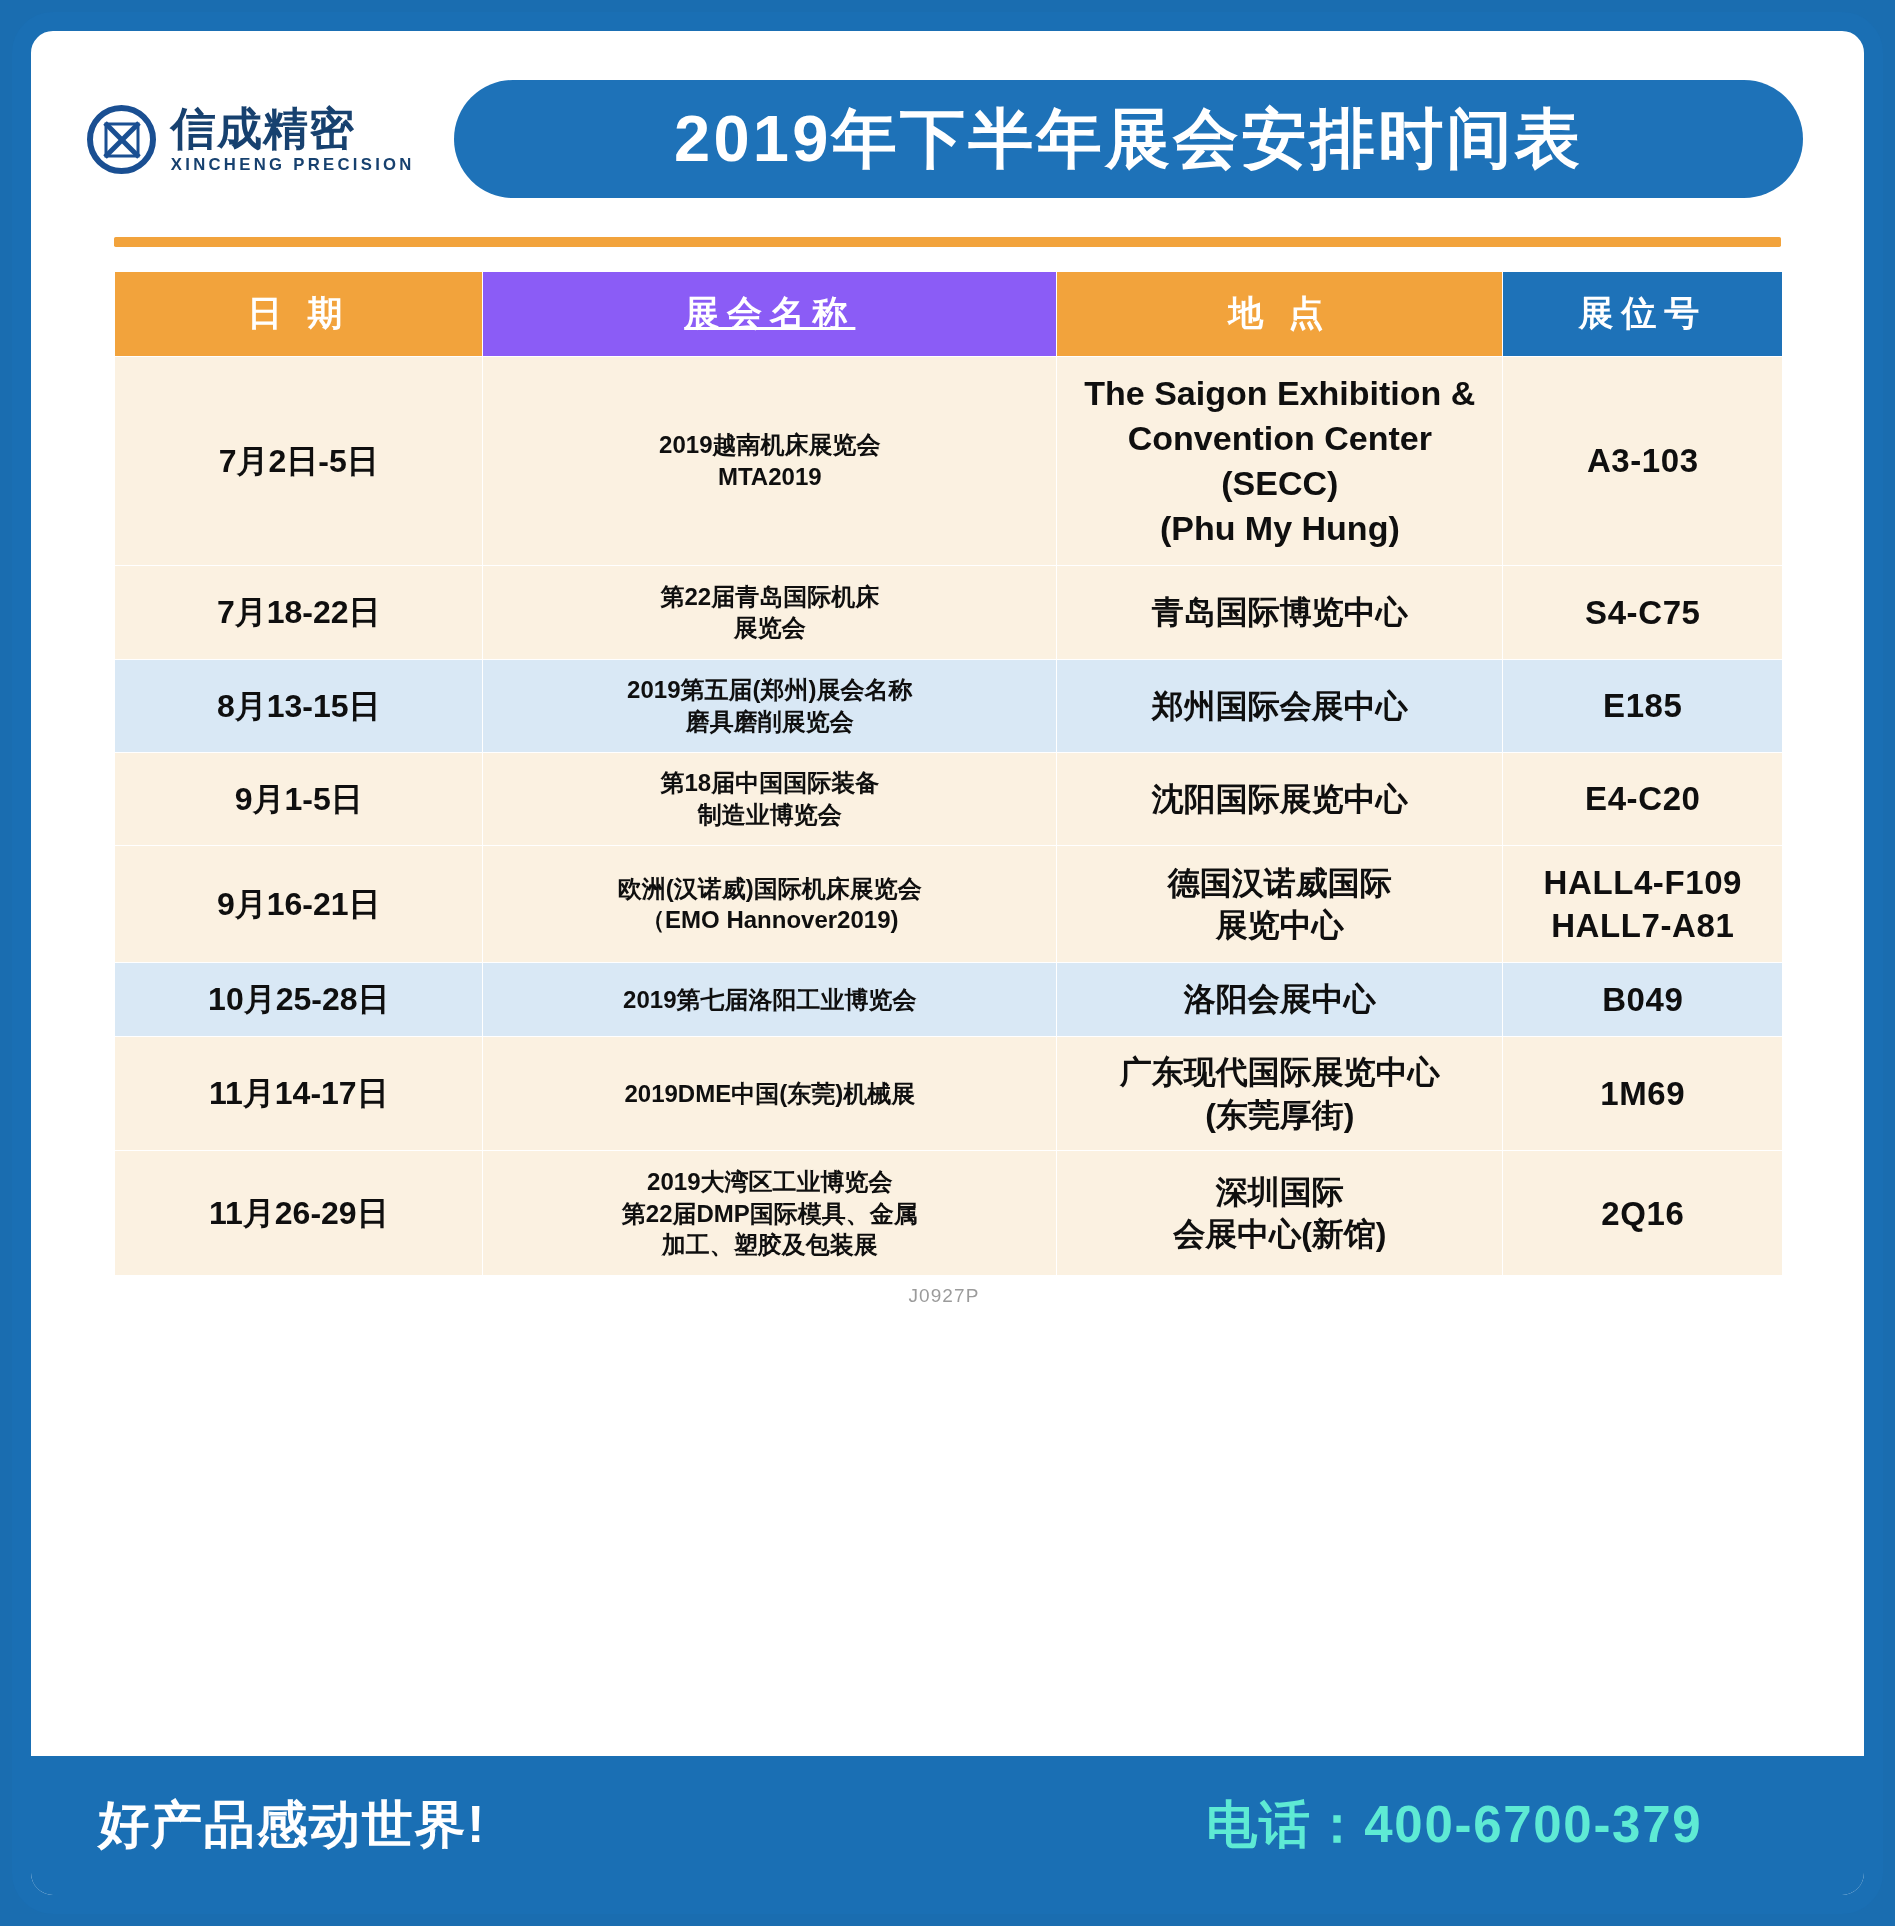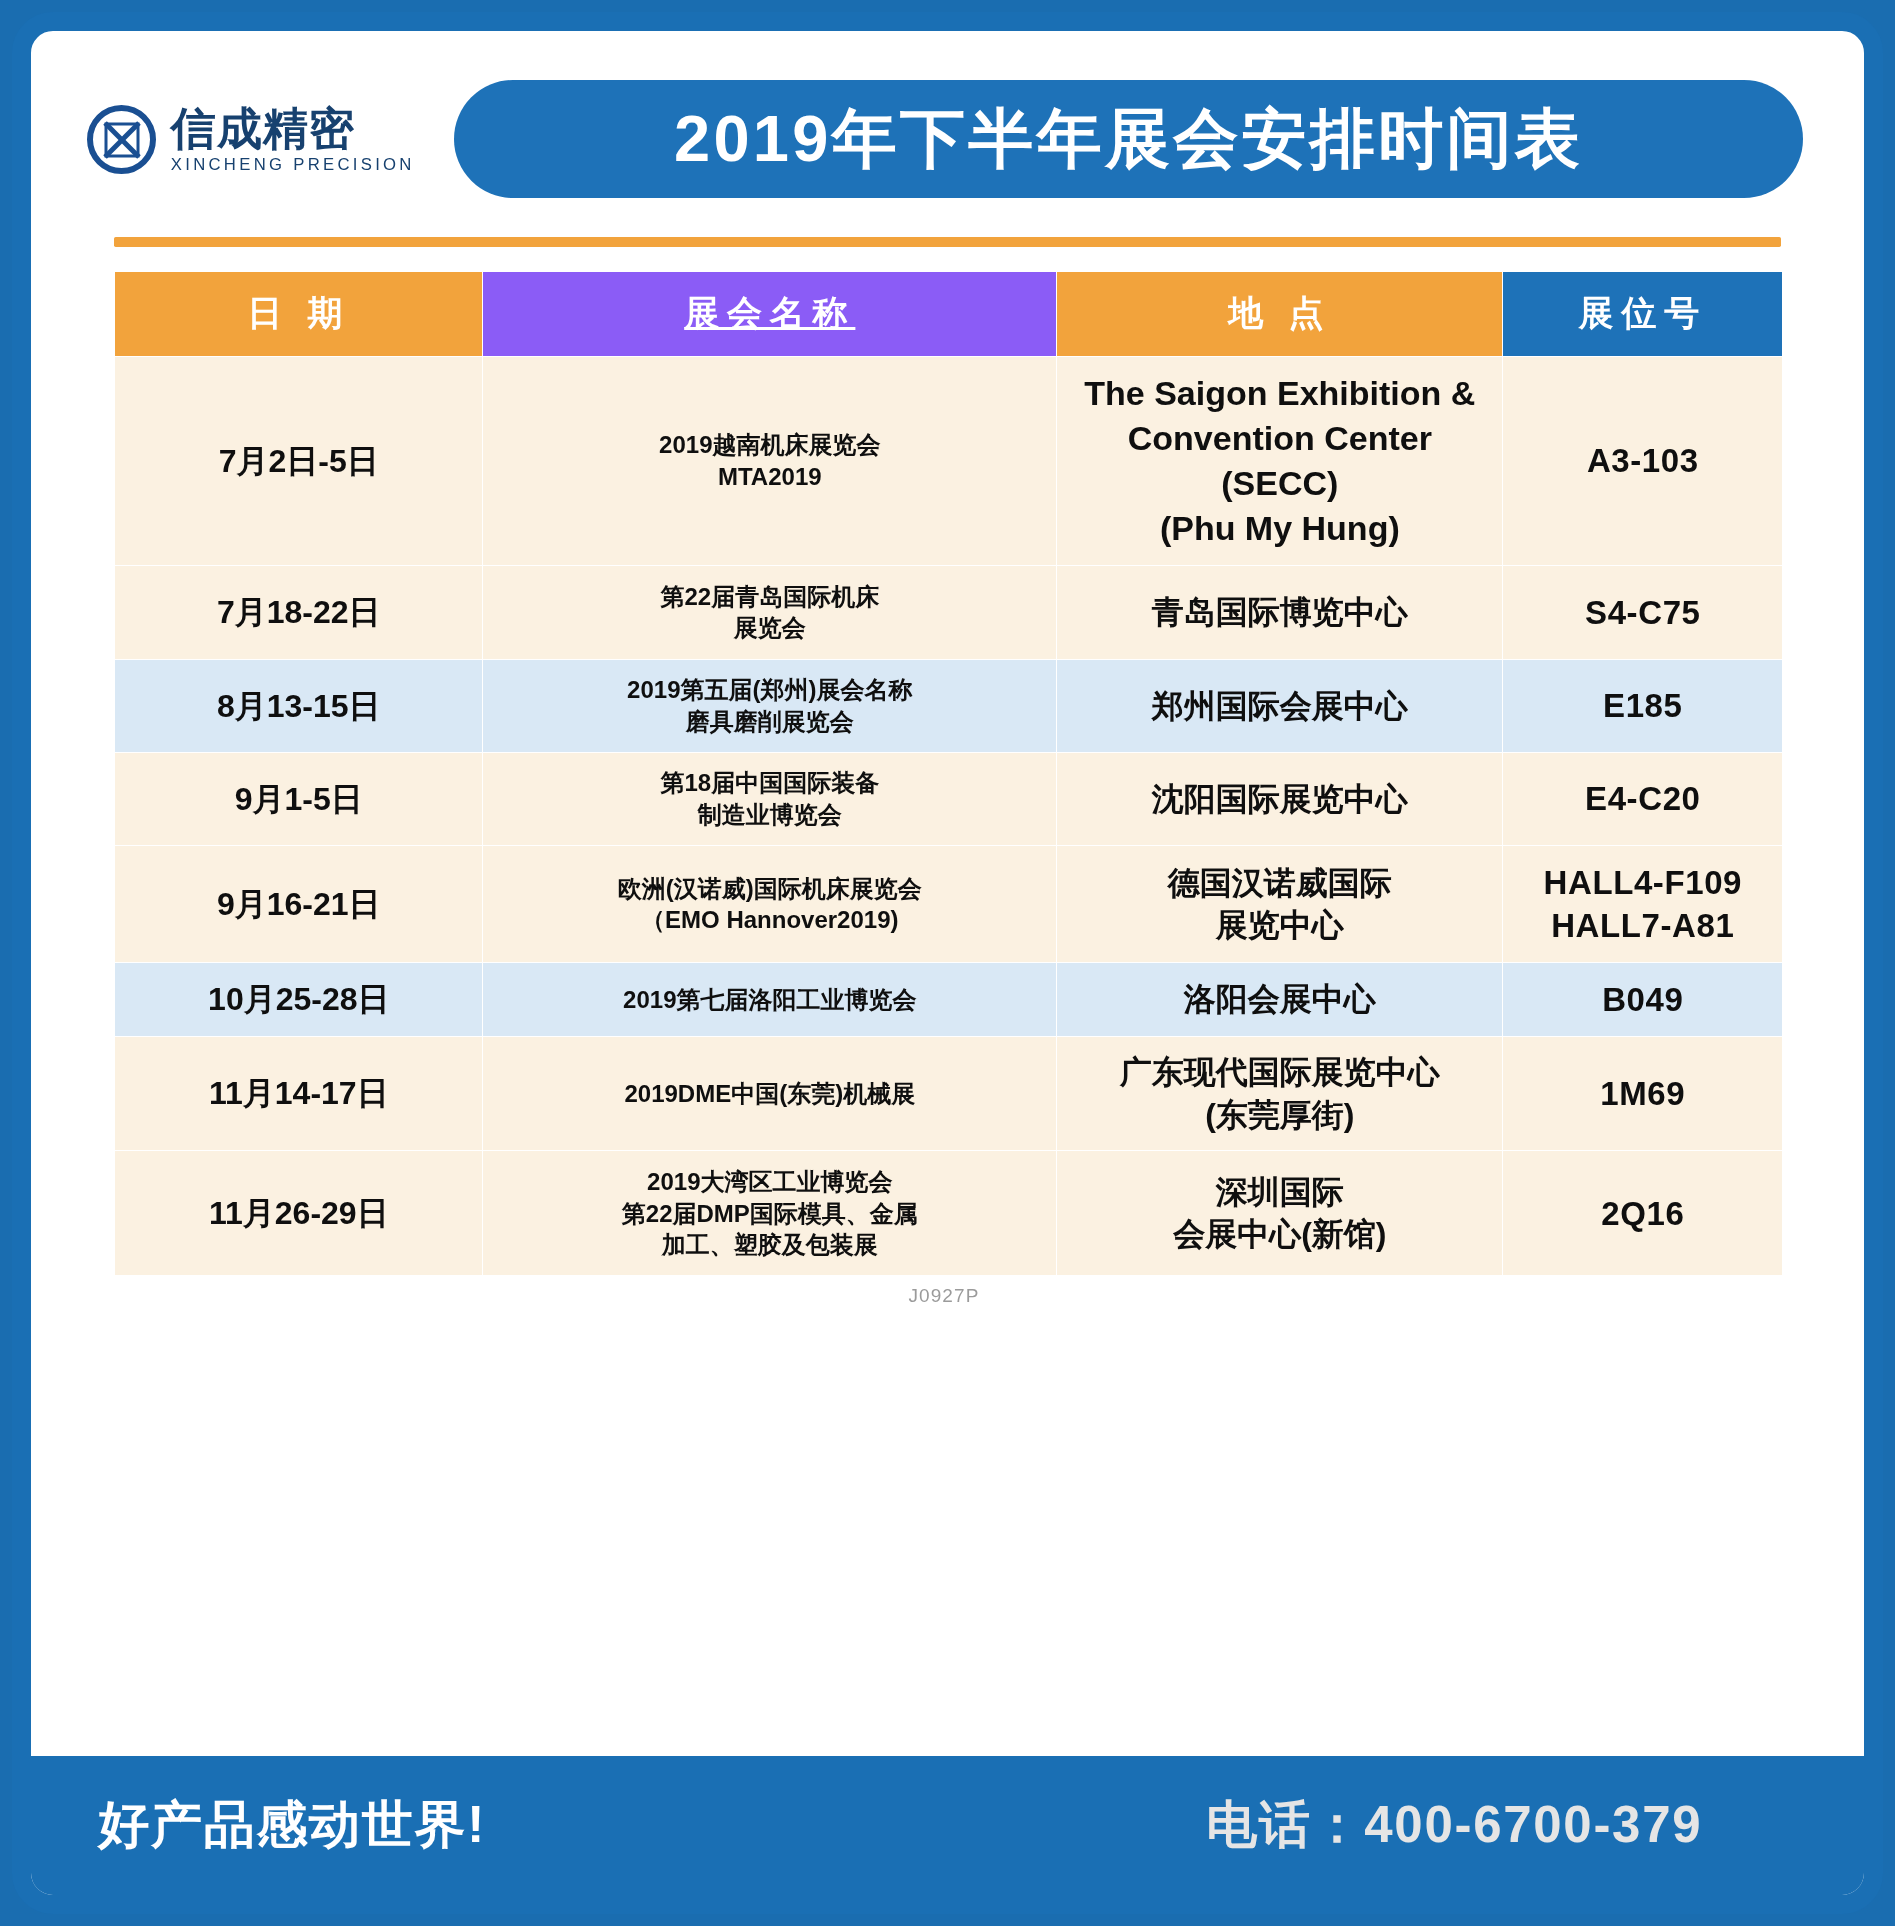--- a/index.html
+++ b/index.html
@@ -91,21 +91,21 @@
   .brand-cn {
     font-size: 45px;
     font-weight: bold;
     color: #17416f;
     letter-spacing: 1.1px;
     white-space: nowrap;
   }
   .brand-en {
     margin-top: 6.7px;
     font-size: 16.7px;
-    font-weight: normal;
+    font-weight: bold;
     color: #17416f;
     letter-spacing: 3.3px;
     white-space: nowrap;
   }
 
   .title-pill {
     margin-left: 39px;
     flex: 1 1 auto;
     height: 118px;
     background: #1e72b8;
@@ -212,21 +212,21 @@
   .footer .slogan {
     color: #ffffff;
     font-size: 51px;
     font-weight: bold;
     letter-spacing: 1.7px;
     white-space: nowrap;
   }
   .footer .phone {
     margin-left: auto;
     margin-right: 95px;
-    color: #e5e5e5;
+    color: #5eead4;
     font-size: 51px;
     font-weight: bold;
     letter-spacing: 1.7px;
     white-space: nowrap;
   }
 </style>
 </head>
 <body>
 
 <div class="poster">

